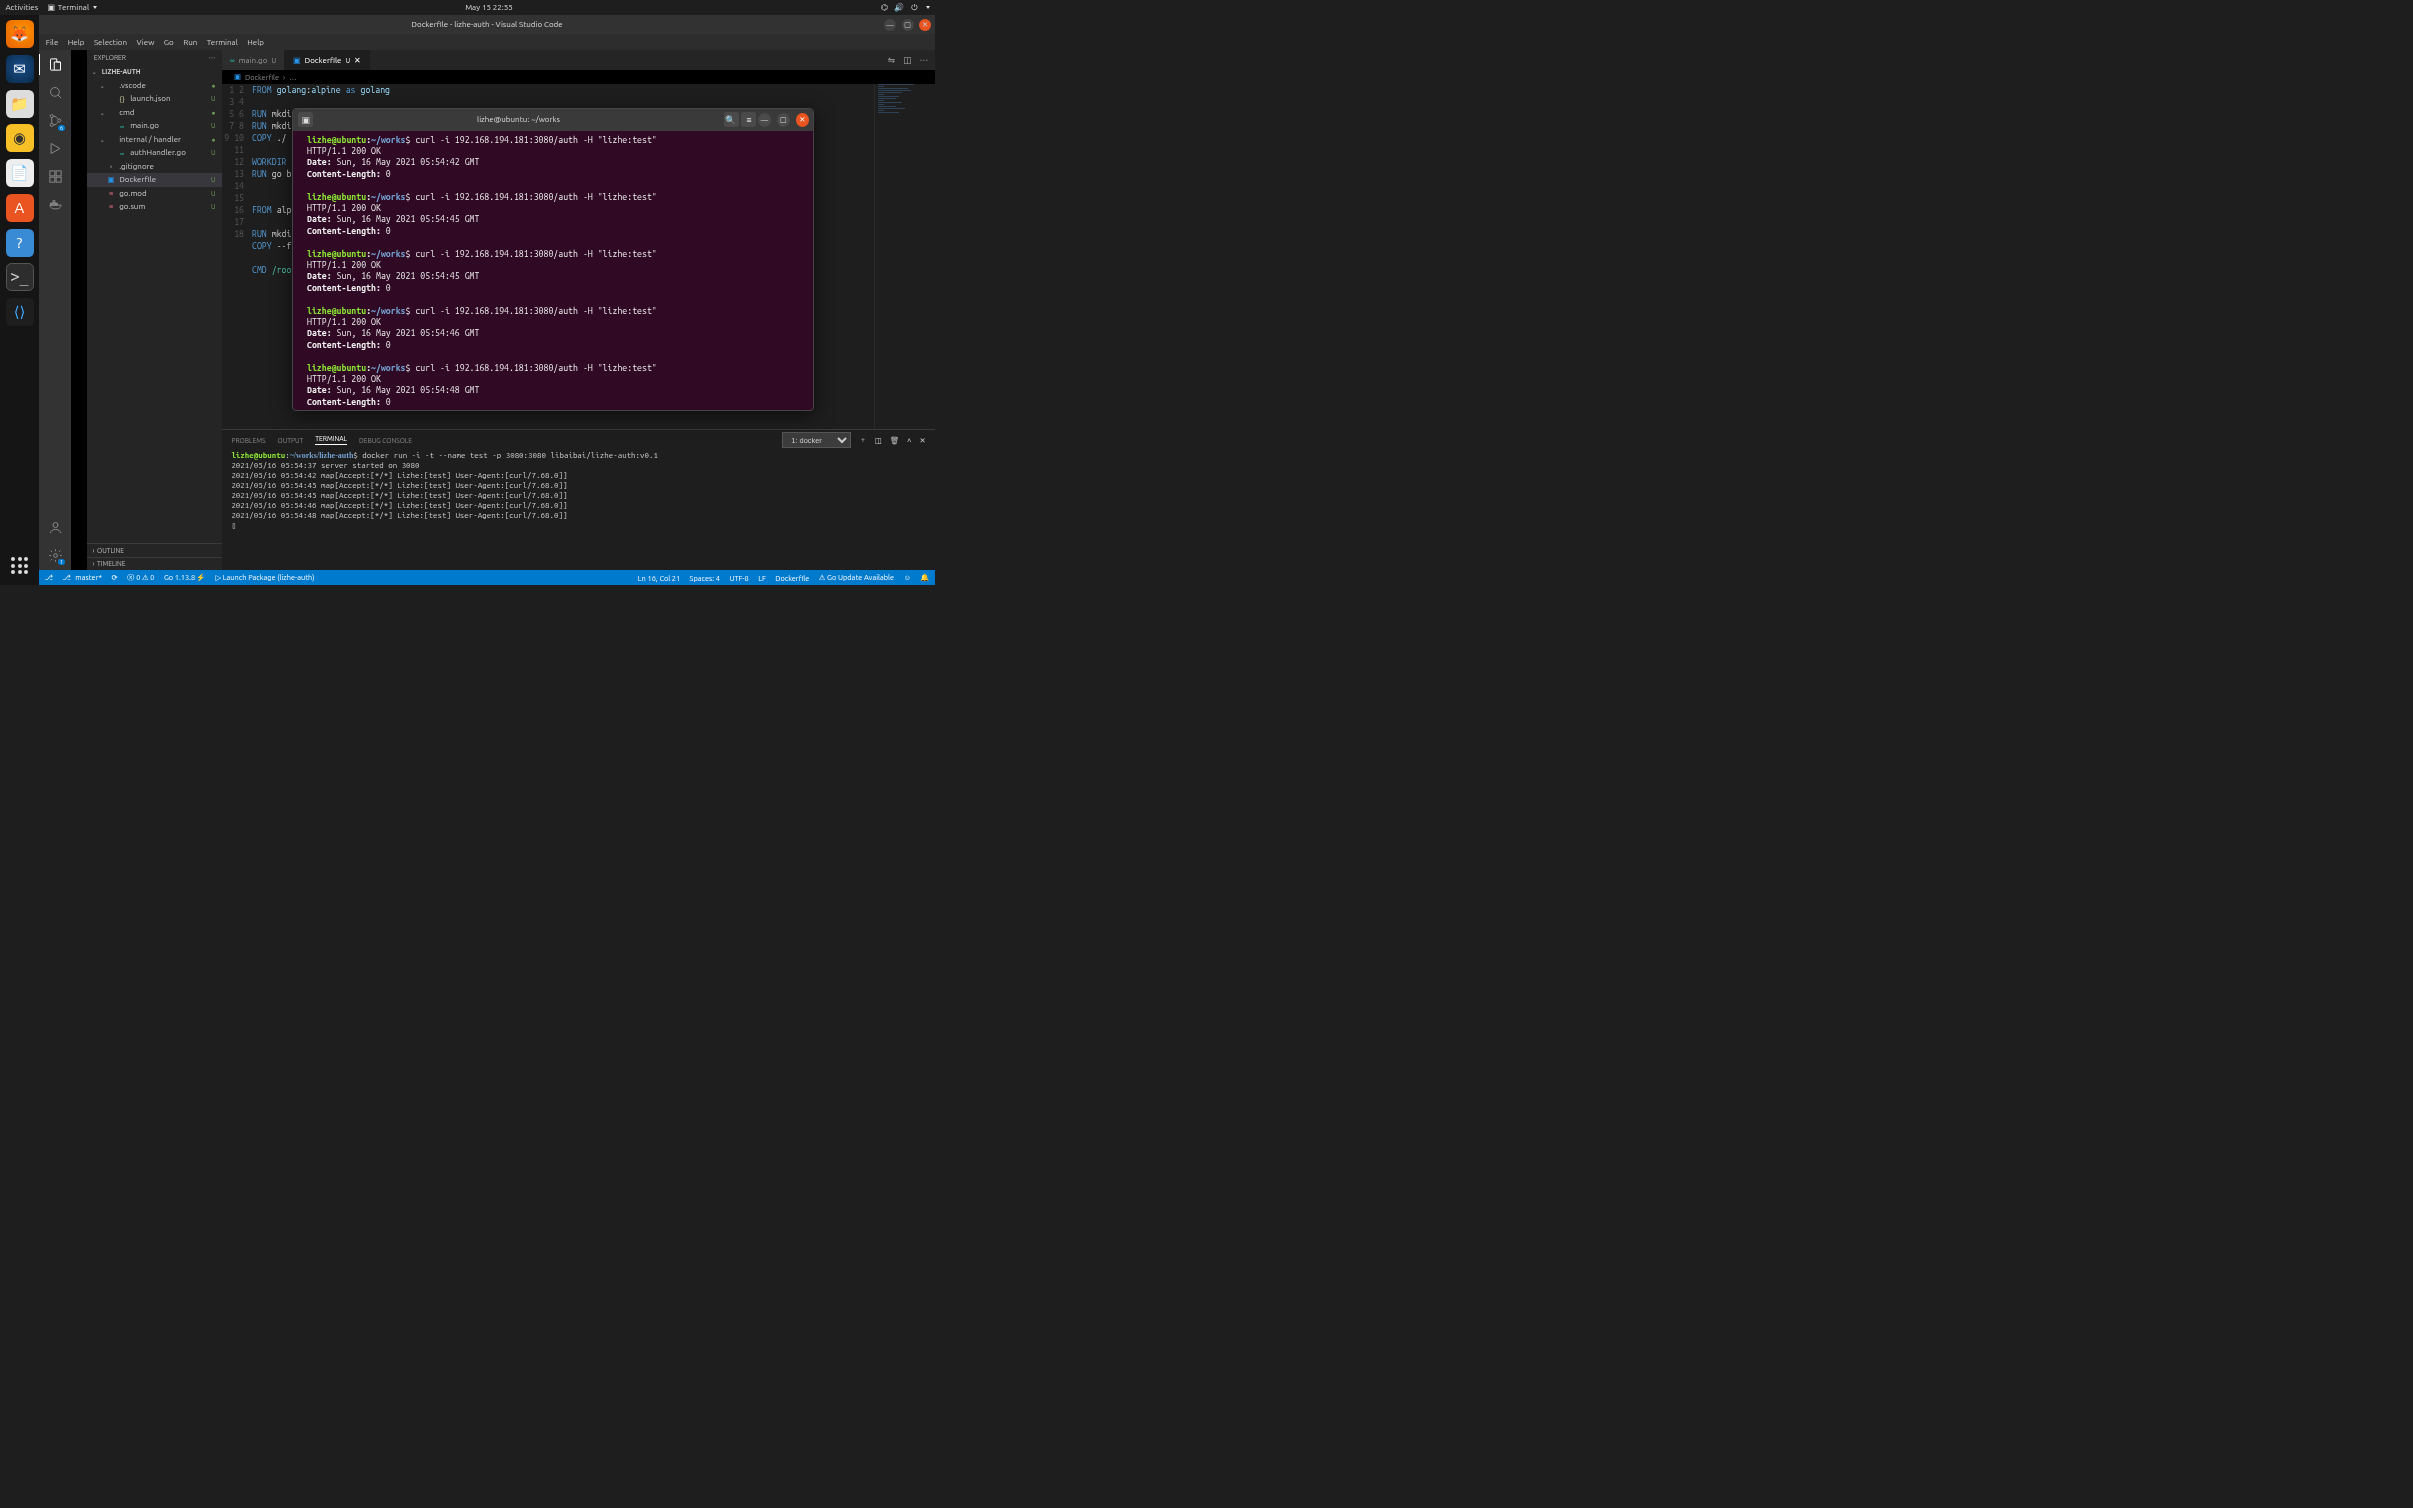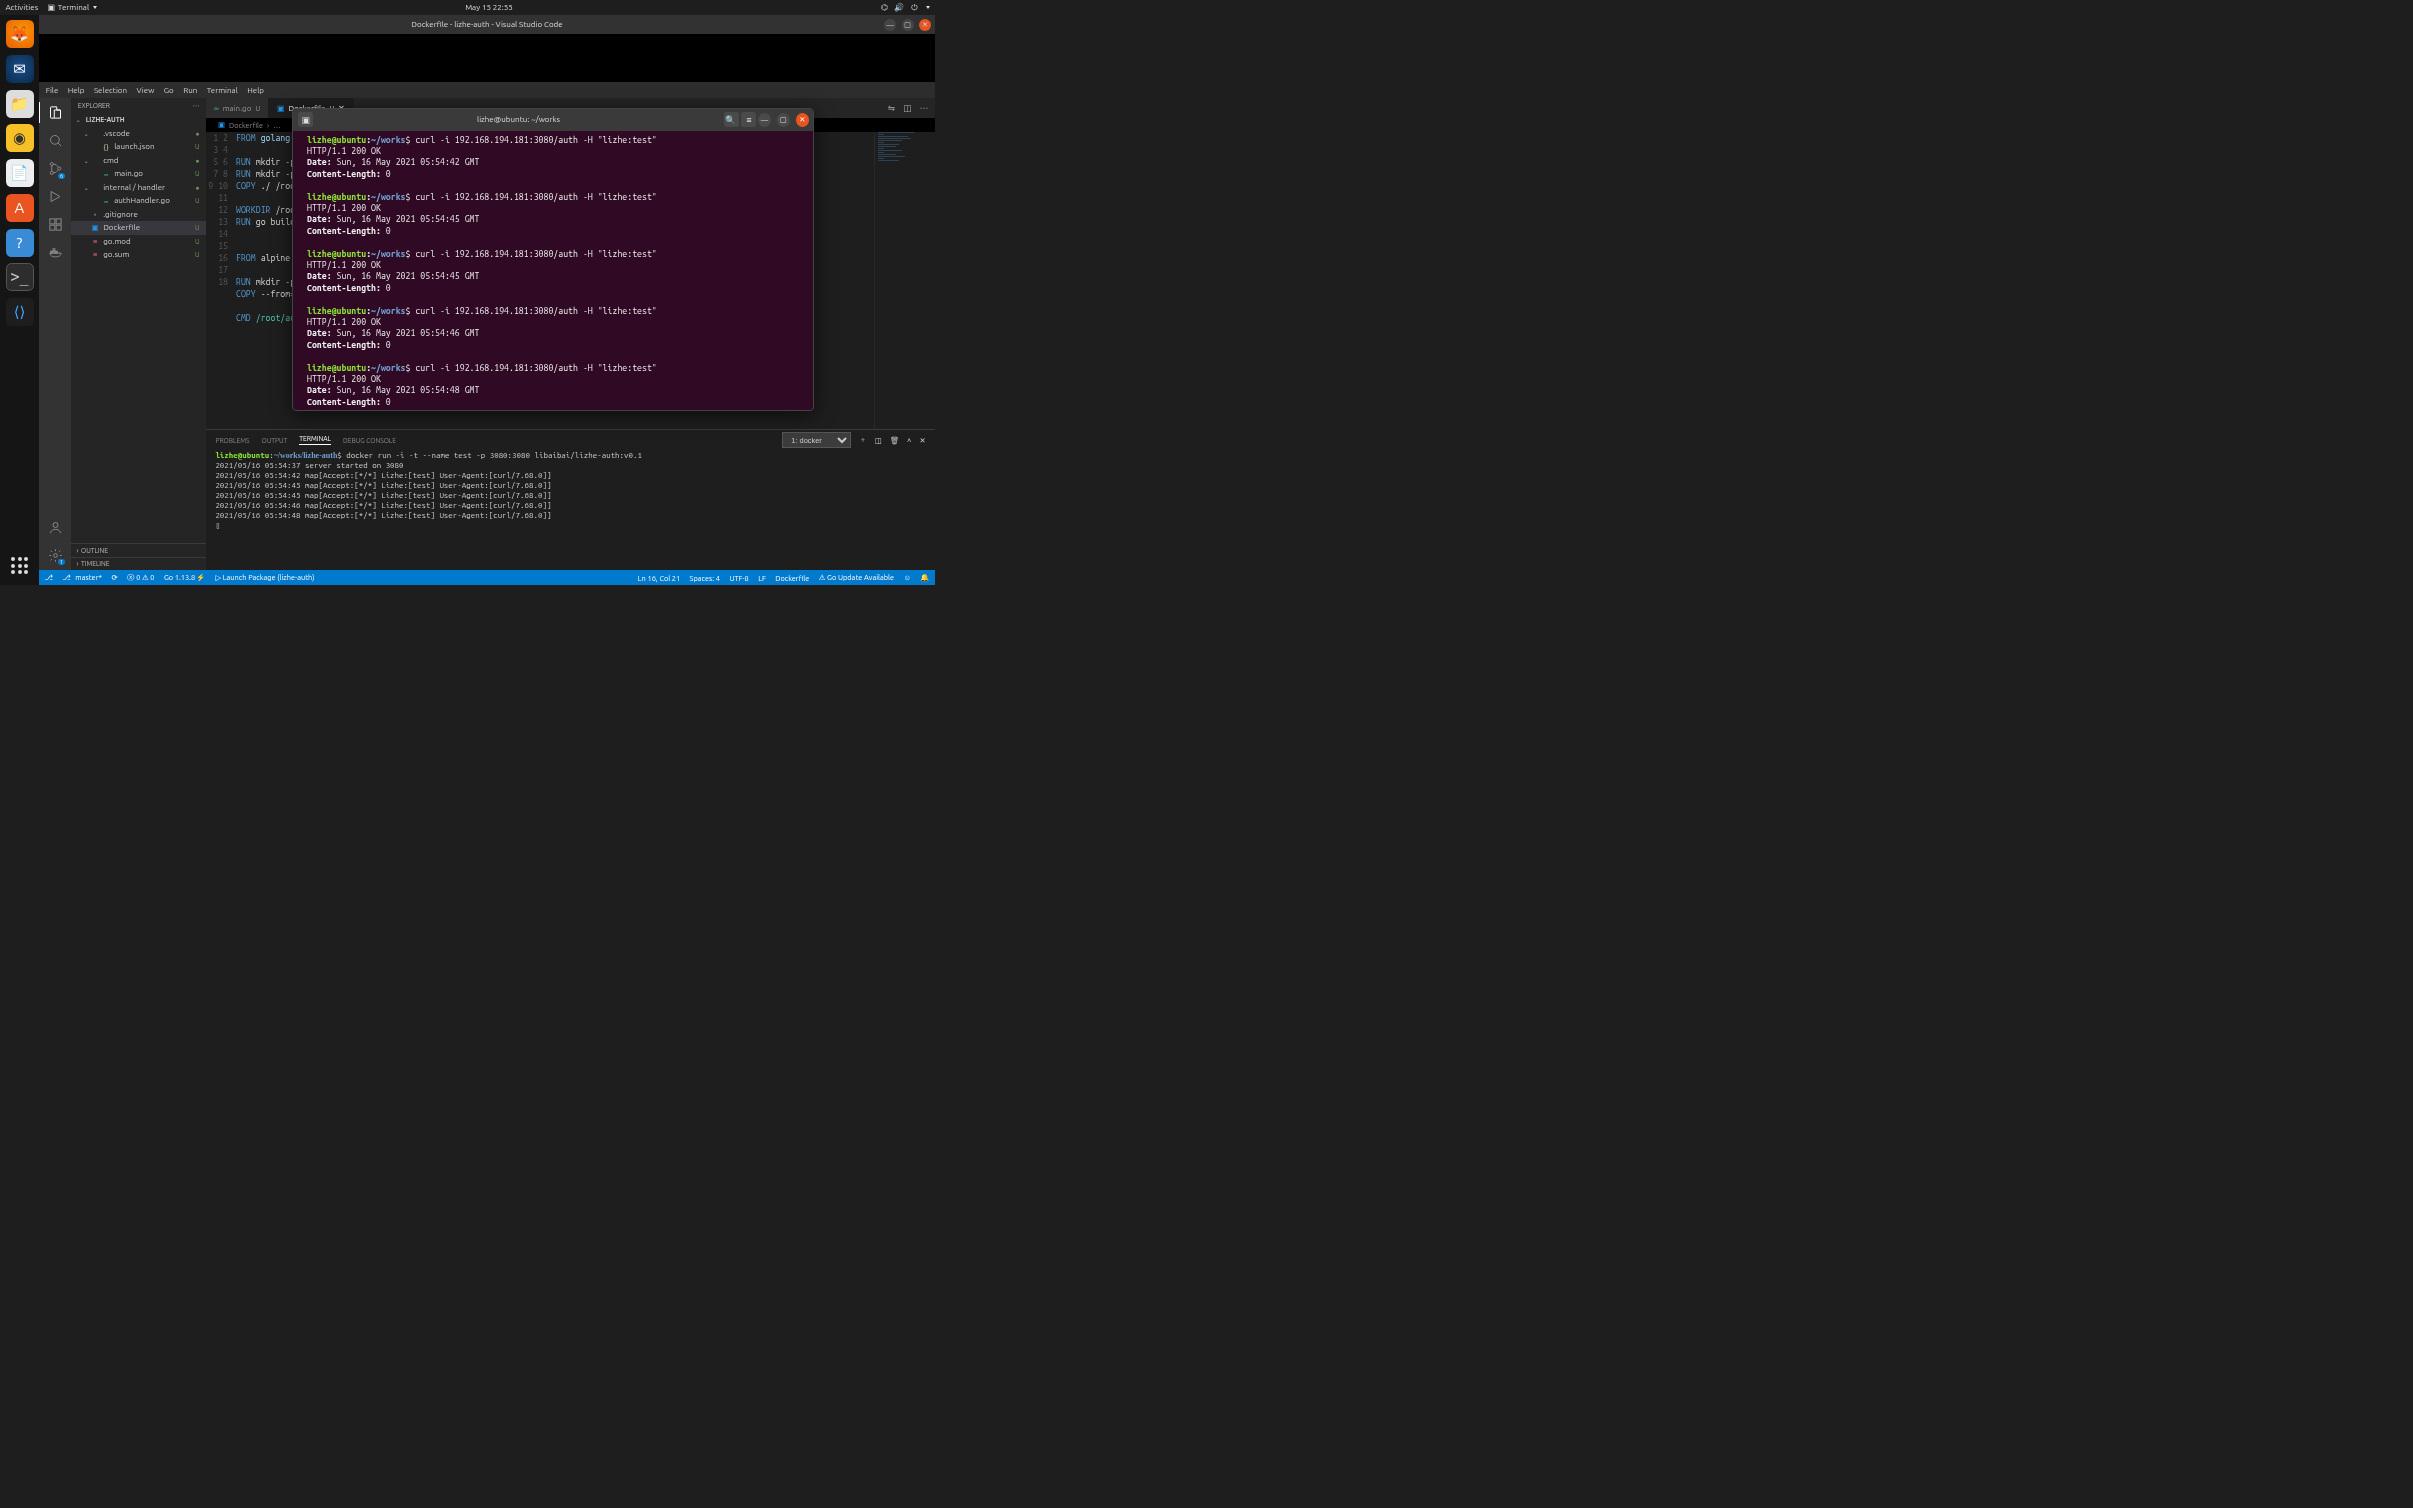--- a/index.html
+++ b/index.html
@@ -25,29 +25,29 @@
 .dock .term-sel { background: #2d2d2d; border: 0.7px solid #555; color: #ccc; font-family: monospace; }
 .dock .vscode { background: #1e1e1e; color: #3ea6ff; }
 .dock .apps-grid { margin-top: auto; margin-bottom: 10.8px; display: grid; grid-template-columns: repeat(3,4px); grid-template-rows: repeat(3,4px); gap: 2.7px; }
 .dock .apps-grid span { background: #ddd; border-radius: 50%; }
 
 .vscode-window { position: absolute; top: 15px; left: 39px; right: 0; bottom: 0; background: #000000; display: flex; flex-direction: column; }
 .titlebar { height: 19px; background: #323232; color: #ddd; display: flex; align-items: center; justify-content: center; font-size: 8px; position: relative; }
 .titlebar .win-btns { position: absolute; right: 4px; display: flex; gap: 5.4px; }
 .titlebar .win-btn { width: 12px; height: 12px; border-radius: 50%; background: #444; display: flex; align-items: center; justify-content: center; font-size: 7.4px; color: #ccc; }
 .titlebar .win-close { background: #e95420; }
-.menubar { height: 16px; background: #2d2d2d; display: flex; align-items: center; gap: 9.4px; padding: 0 6.7px; font-size: 8px; color: #ccc; margin-top: 48px; }
+.menubar { height: 16px; background: #2d2d2d; display: flex; align-items: center; gap: 9.4px; padding: 0 6.7px; font-size: 8px; color: #ccc; }
 .body-row { flex: 1; display: flex; min-height: 0; }
 .activitybar { width: 32px; background: #333333; display: flex; flex-direction: column; align-items: center; padding-top: 6.7px; gap: 12px; color: #888; }
 .activitybar .act { width: 16px; height: 16px; display: flex; align-items: center; justify-content: center; position: relative; }
 .activitybar .act.active { color: #fff; }
 .activitybar .act.active::before { content: ""; position: absolute; left: -8px; top: -2.7px; bottom: -2.7px; width: 1.3px; background: #fff; }
 .activitybar .badge { position: absolute; bottom: -2px; right: -2px; background: #007acc; color:#fff; border-radius: 5.4px; font-size: 5.4px; padding: 0 2px; }
 .activitybar .bottom { margin-top: auto; margin-bottom: 6.7px; display: flex; flex-direction: column; gap: 12px; align-items: center; }
-.sidebar { width: 135px; background: #252526; color: #ccc; display: flex; flex-direction: column; font-size: 8px; }
+.sidebar { width: 135px; background: #252526; color: #ccc; display: flex; flex-direction: column; font-size: 8px; margin-left: 16px; }
 .sidebar .side-header { height: 15px; padding: 0 6.7px; display: flex; align-items: center; justify-content: space-between; text-transform: uppercase; font-size: 6.7px; color: #bbb; }
 .sidebar .root { padding: 1.3px 4px; font-weight: bold; font-size: 6.7px; }
 .tree { flex: 1; overflow: auto; }
 .tree-row { display: flex; align-items: center; height: 13.5px; padding-right: 4px; }
 .tree-row.selected { background: #37373d; }
 .tree-row .twist { width: 6.7px; text-align: center; font-size: 6px; color: #aaa; }
 .tree-row .ficon { width: 10.8px; text-align: center; font-size: 7.4px; margin-right: 2.7px; }
 .tree-row .name { flex: 1; white-space: nowrap; overflow: hidden; }
 .tree-row .stat { width: 9.4px; text-align: center; font-size: 6.7px; }
 .tree-row.u .stat { color: #6a9955; }

